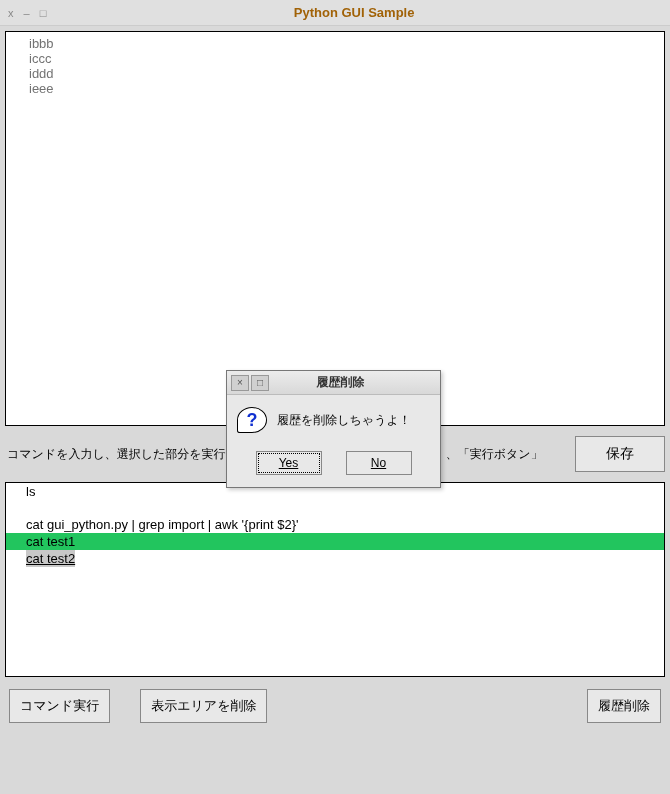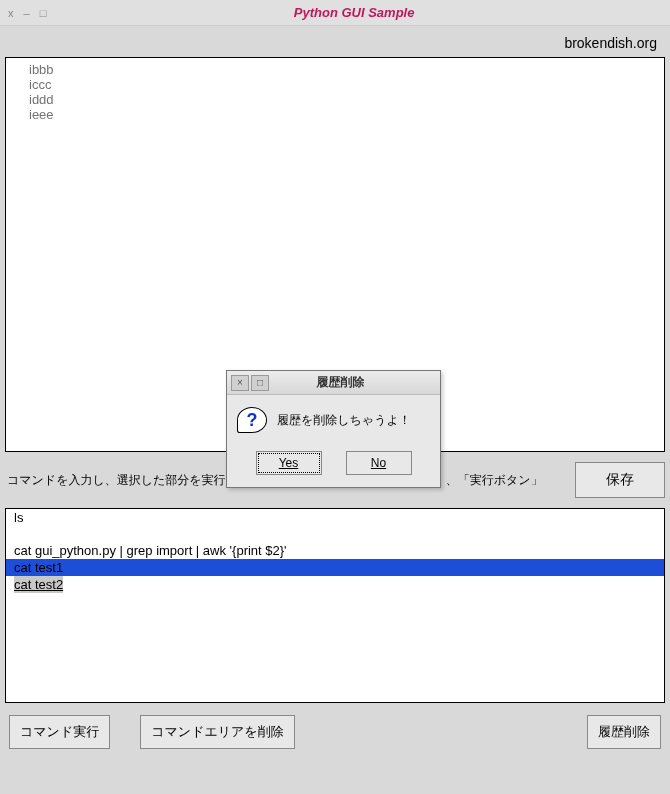--- a/index.html
+++ b/index.html
@@ -25,23 +25,22 @@
       gap: 10px;
       align-items: center;
       font-size: 11px;
       color: #888;
     }
     .titlebar-controls span { cursor: default; }
     .titlebar-title {
       flex: 1;
       text-align: center;
       font-weight: bold;
-      color: #be185d;
-      font-size: 13px;
-      font-style: italic;
+      color: #a16207;
+      font-size: 13px;
     }
     .main-body {
       background: #d9d9d9;
       padding: 5px;
       display: flex;
       flex-direction: column;
       height: calc(100% - 26px);
     }
     .site-label {
       text-align: right;
@@ -81,23 +80,23 @@
     }
     .command-area {
       background: #fff;
       border: 1px solid #000;
       height: 195px;
       margin-top: 10px;
       font-size: 13px;
       color: #000;
       overflow: auto;
     }
-    .cmd-line { padding: 1px 8px; white-space: pre; }
+    .cmd-line { padding: 1px 20px; white-space: pre; }
     .cmd-blank { height: 16px; }
-    .cmd-selected { background: #1d4ed8; }
+    .cmd-selected { background: #22c55e; }
     .cmd-cursor {
       background: #c8c8c8;
       display: inline;
       padding: 1px 0;
       text-decoration: underline;
     }
     .button-row {
       display: flex;
       gap: 30px;
       margin-top: 12px;
@@ -202,21 +201,20 @@
 <div class="window-titlebar">
   <div class="titlebar-controls">
     <span>x</span>
     <span>–</span>
     <span>□</span>
   </div>
   <div class="titlebar-title">Python GUI Sample</div>
 </div>
 
 <div class="main-body">
-  <div class="site-label">brokendish.org</div>
 
   <div class="display-area">ibbb
 iccc
 iddd
 ieee</div>
 
   <div class="instruction-row">
     <div class="instruction-text">コマンドを入力し、選択した部分を実行します。実行は「F1」、「右クリック」、「実行ボタン」</div>
     <button class="save-button">保存</button>
   </div>
@@ -224,21 +222,21 @@
   <div class="command-area" id="cmd-area">
       <div class="cmd-line">ls</div>
       <div class="cmd-blank"></div>
       <div class="cmd-line">cat gui_python.py | grep import | awk '{print $2}'</div>
       <div class="cmd-line cmd-selected">cat test1</div>
       <div class="cmd-line"><span class="cmd-cursor">cat test2</span></div>
     </div>
 
   <div class="button-row">
     <button>コマンド実行</button>
-    <button>コマンドエリアを削除</button>
+    <button>表示エリアを削除</button>
     <span class="btn-spacer"></span>
     <button>履歴削除</button>
   </div>
 </div>
 
 <div class="dialog">
   <div class="dialog-titlebar">
     <div class="dialog-controls">
       <div class="dc-btn">×</div>
       <div class="dc-btn">□</div>

